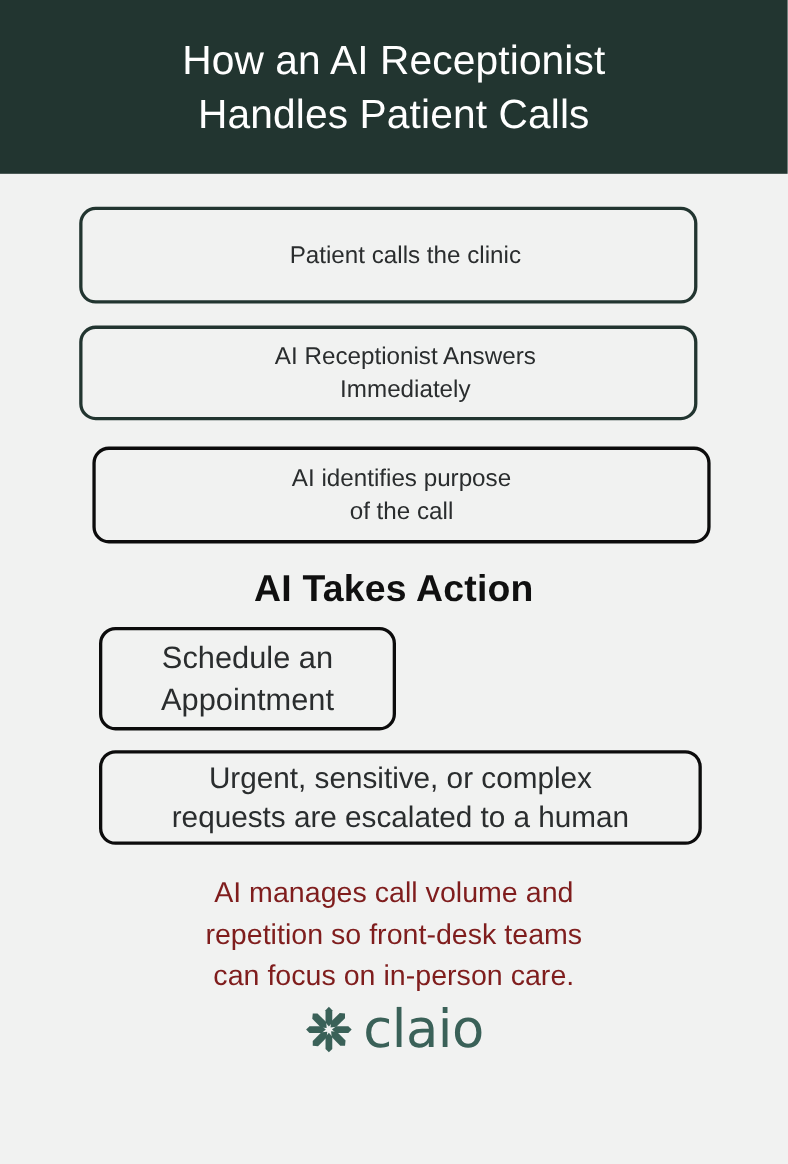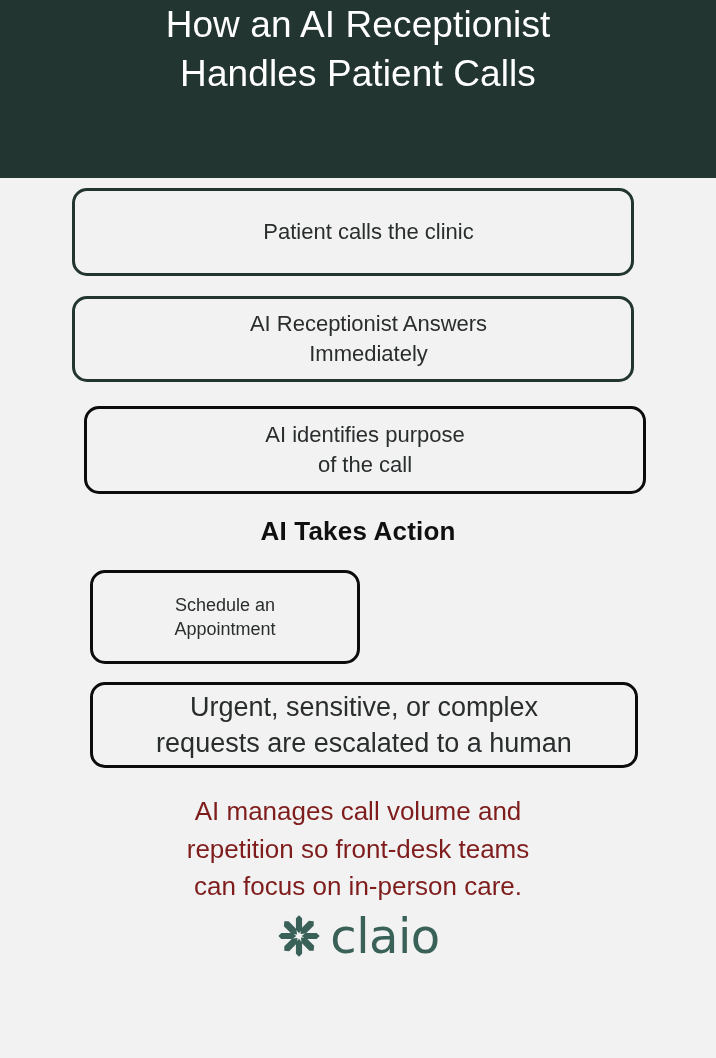--- a/index.html
+++ b/index.html
@@ -21,23 +21,24 @@
     height: 1058px;
     background: #f1f2f1;
     display: flex;
     flex-direction: column;
   }
 
   
   .header {
     background: #223530;
     width: 100%;
-    height: 178px;
+    height: 158px;
     box-sizing: border-box;
     display: flex;
+    align-items: center;
     justify-content: center;
     padding: 0 40px;
   }
   .header-title {
     color: #ffffff;
     font-size: 37px;
     font-weight: 400;
     line-height: 1.33;
     text-align: center;
     letter-spacing: 0.1px;
@@ -86,39 +87,39 @@
   #step-2 { top: 296px;  height: 86px; }
   #step-3 { top: 406px;  height: 88px; }
 
   
   .section-heading {
     position: absolute;
     top: 516px;
     left: 0;
     width: 716px;
     text-align: center;
-    font-size: 26px;
+    font-size: 34px;
     font-weight: bold;
     color: #101010;
     letter-spacing: 0.2px;
   }
 
   
   .action-row {
     position: absolute;
     top: 570px;
     left: 78px;
     width: 560px;
     display: flex;
     justify-content: space-between;
   }
   .action-row .step-box {
     width: 270px;
     height: 94px;
-    font-size: 18px;
+    font-size: 28px;
   }
 
   
   #step-escalation {
     position: absolute;
     top: 682px;
     left: 78px;
     width: 548px;
     height: 86px;
     font-size: 27px;

